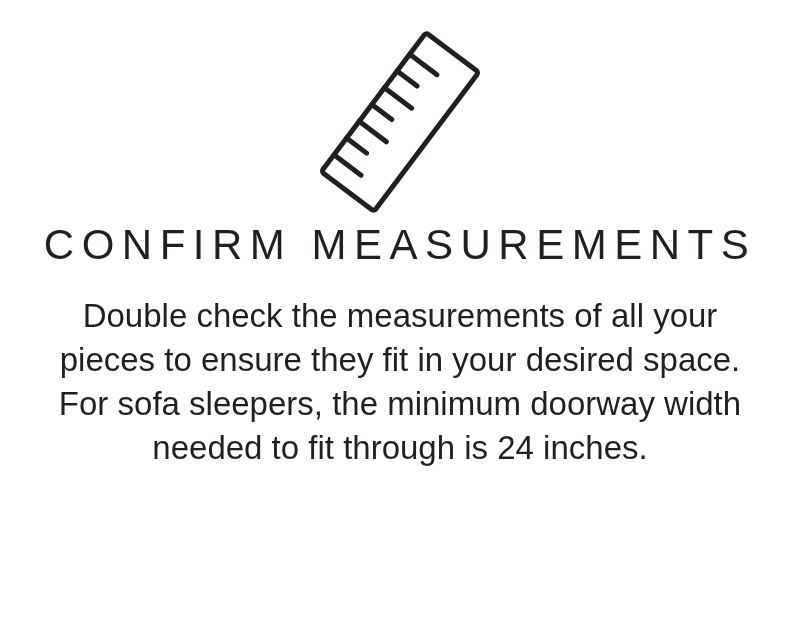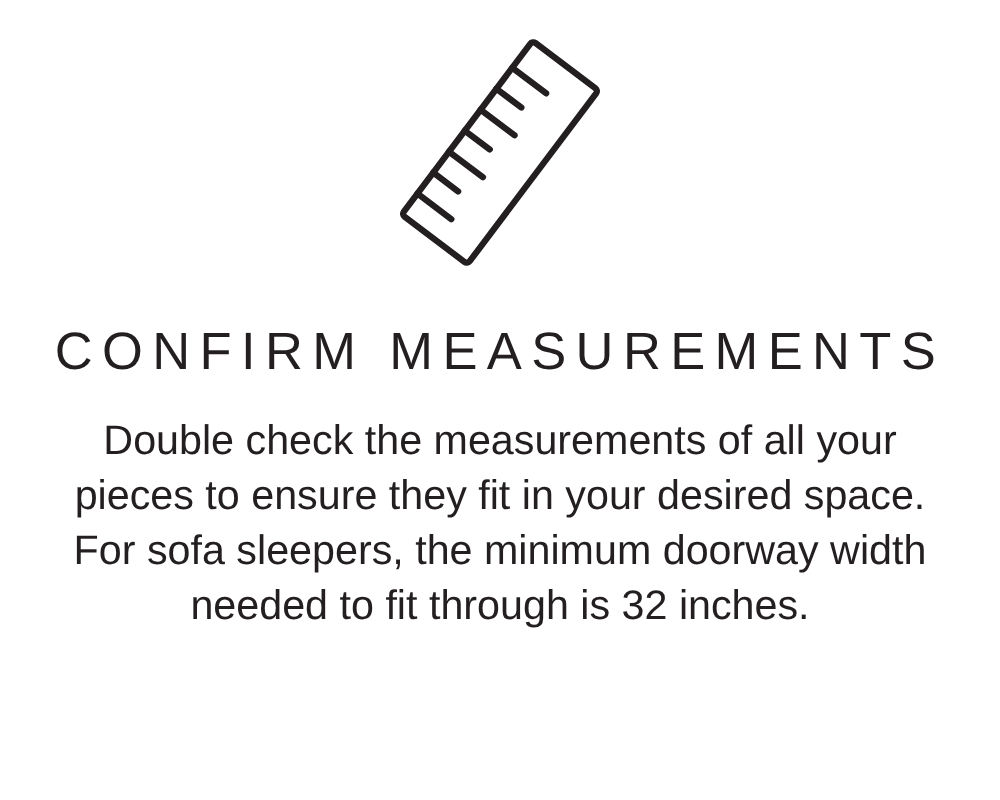--- a/index.html
+++ b/index.html
@@ -29,21 +29,20 @@
     height: 200px;
     display: flex;
     align-items: center;
     justify-content: center;
     margin-top: 4px;
   }
   .icon-wrap svg {
     display: block;
   }
   .headline {
-    margin-top: 36px;
     font-size: 42px;
     font-weight: 400;
     letter-spacing: 7.5px;
     line-height: 1.1;
     text-align: center;
     color: #231f20;
     white-space: nowrap;
   }
   .body-copy {
     margin-top: 26px;
@@ -70,15 +69,15 @@
         <line x1="67" y1="98" x2="92" y2="98" stroke="#231f20" stroke-width="5" stroke-linecap="round"></line>
         <line x1="67" y1="119" x2="101" y2="119" stroke="#231f20" stroke-width="5" stroke-linecap="round"></line>
         <line x1="67" y1="140" x2="92" y2="140" stroke="#231f20" stroke-width="5" stroke-linecap="round"></line>
         <line x1="67" y1="161" x2="101" y2="161" stroke="#231f20" stroke-width="5" stroke-linecap="round"></line>
       </g>
     </svg>
   </div>
 
   <div class="headline">CONFIRM MEASUREMENTS</div>
 
-  <div class="body-copy">Double check the measurements of all your pieces to ensure they fit in your desired space. For sofa sleepers, the minimum doorway width needed to fit through is 32 inches.</div>
+  <div class="body-copy">Double check the measurements of all your pieces to ensure they fit in your desired space. For sofa sleepers, the minimum doorway width needed to fit through is 24 inches.</div>
 
 </div>
 
 </body></html>

